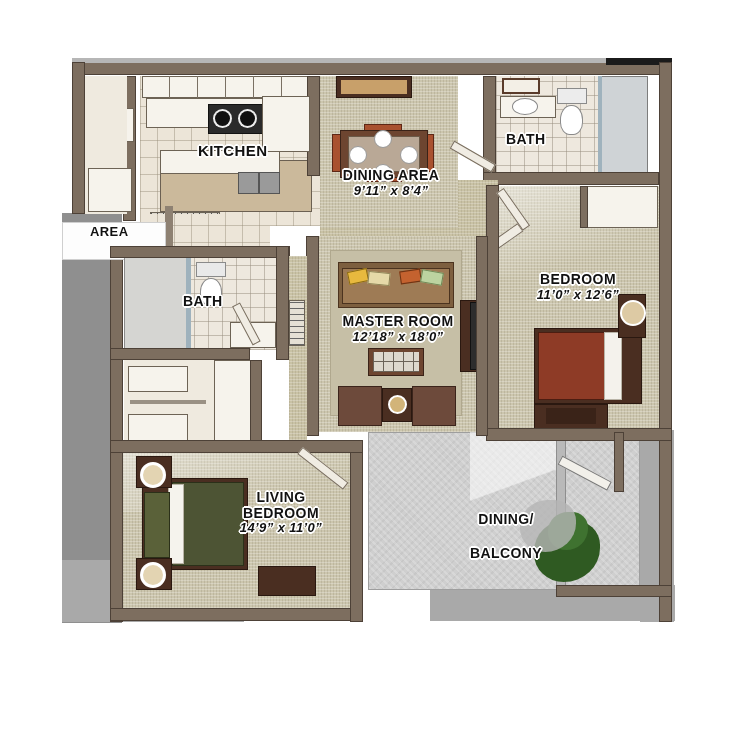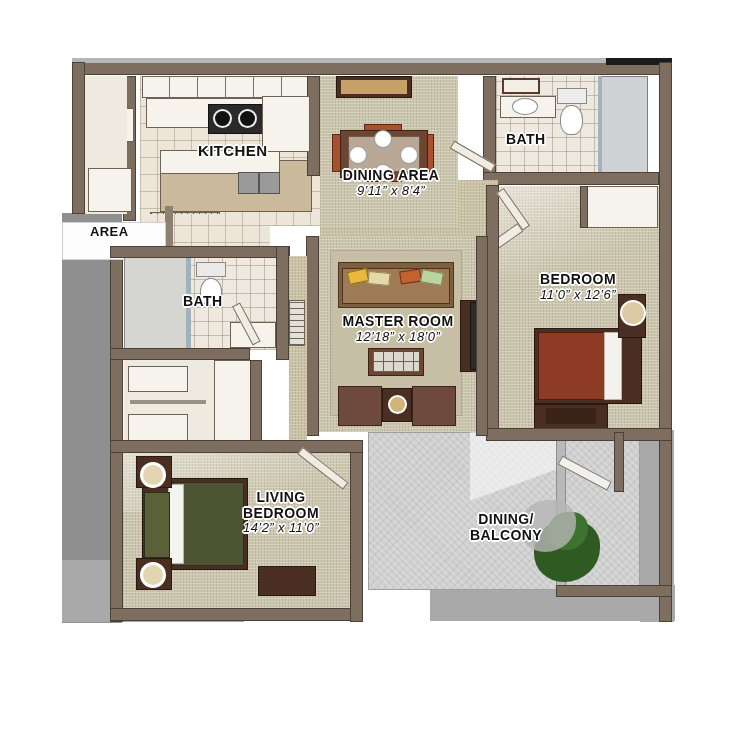--- a/index.html
+++ b/index.html
@@ -11,21 +11,21 @@
   .abs{position:absolute;box-sizing:border-box;}
   .room-label{
     position:absolute;text-align:center;color:#111;
     font-family:"Liberation Sans",sans-serif;font-weight:bold;
     letter-spacing:.4px;line-height:1.12;white-space:nowrap;
     text-shadow:
        1.6px 0 #fff,-1.6px 0 #fff,0 1.6px #fff,0 -1.6px #fff,
        1.2px 1.2px #fff,-1.2px 1.2px #fff,1.2px -1.2px #fff,-1.2px -1.2px #fff;
     pointer-events:none;z-index:60;
   }
-  .room-label .dim{display:block;font-style:italic;font-weight:normal;}
+  .room-label .dim{display:block;font-style:italic;font-weight:bold;}
 
   
   .wall{background:#7d6e5f;border:1px solid #4d4137;}
   .wall-lt{background:#8e8172;}
   .carpet{
     background:#ccc6ae;
     background-image:
       repeating-linear-gradient(0deg,rgba(255,255,255,.25) 0 1px,transparent 1px 3px),
       repeating-linear-gradient(90deg,rgba(120,110,85,.18) 0 1px,transparent 1px 3px);
   }
@@ -268,33 +268,33 @@
   <div class="abs wood-dk" style="left:136px;top:456px;width:36px;height:32px;"></div>
   <div class="abs" style="left:140px;top:462px;width:26px;height:26px;border-radius:50%;background:#e3d4b2;border:3px solid #fff;"></div>
   <div class="abs wood-dk" style="left:136px;top:558px;width:36px;height:32px;"></div>
   <div class="abs" style="left:140px;top:562px;width:26px;height:26px;border-radius:50%;background:#e3d4b2;border:3px solid #fff;"></div>
 
   <div class="abs wood-dk" style="left:258px;top:566px;width:58px;height:30px;"></div>
 
   <div class="room-label" style="left:222px;top:490px;font-size:14px;width:118px;">
     <span>LIVING</span>
     <span style="display:block;">BEDROOM</span>
-    <span class="dim" style="font-size:13px;">14’2” x 11’0”</span>
+    <span class="dim" style="font-size:13px;">14’9” x 11’0”</span>
   </div>
 
   <div class="abs wall" style="left:350px;top:440px;width:13px;height:182px;"></div>
   <div class="abs wall" style="left:110px;top:440px;width:253px;height:13px;"></div>
 
   <div class="abs" style="left:300px;top:446px;width:58px;height:9px;background:#f0ece3;border:1px solid #7a6f60;transform:rotate(38deg);transform-origin:left center;"></div>
 
   <div class="abs" style="left:560px;top:455px;width:56px;height:10px;background:#f2f0ea;border:1px solid #7a7a7a;transform:rotate(28deg);transform-origin:left center;"></div>
   <div class="abs wall" style="left:614px;top:432px;width:10px;height:60px;"></div>
 
   <div class="abs" style="left:452px;top:140px;width:48px;height:9px;background:#f0ece3;border:1px solid #7a6f60;transform:rotate(30deg);transform-origin:left center;"></div>
   <div class="abs" style="left:500px;top:186px;width:46px;height:9px;background:#f0ece3;border:1px solid #7a6f60;transform:rotate(55deg);transform-origin:left center;"></div>
   <div class="abs" style="left:236px;top:300px;width:44px;height:9px;background:#f0ece3;border:1px solid #7a6f60;transform:rotate(62deg);transform-origin:left center;"></div>
 
   <div class="room-label" style="left:452px;top:512px;font-size:14px;width:108px;">
     <span>DINING/</span>
-    <span style="display:block;">BALCONY</span>
+    <span style="display:block;margin-top:18px;">BALCONY</span>
   </div>
 
 </div>
 
 </body></html>

